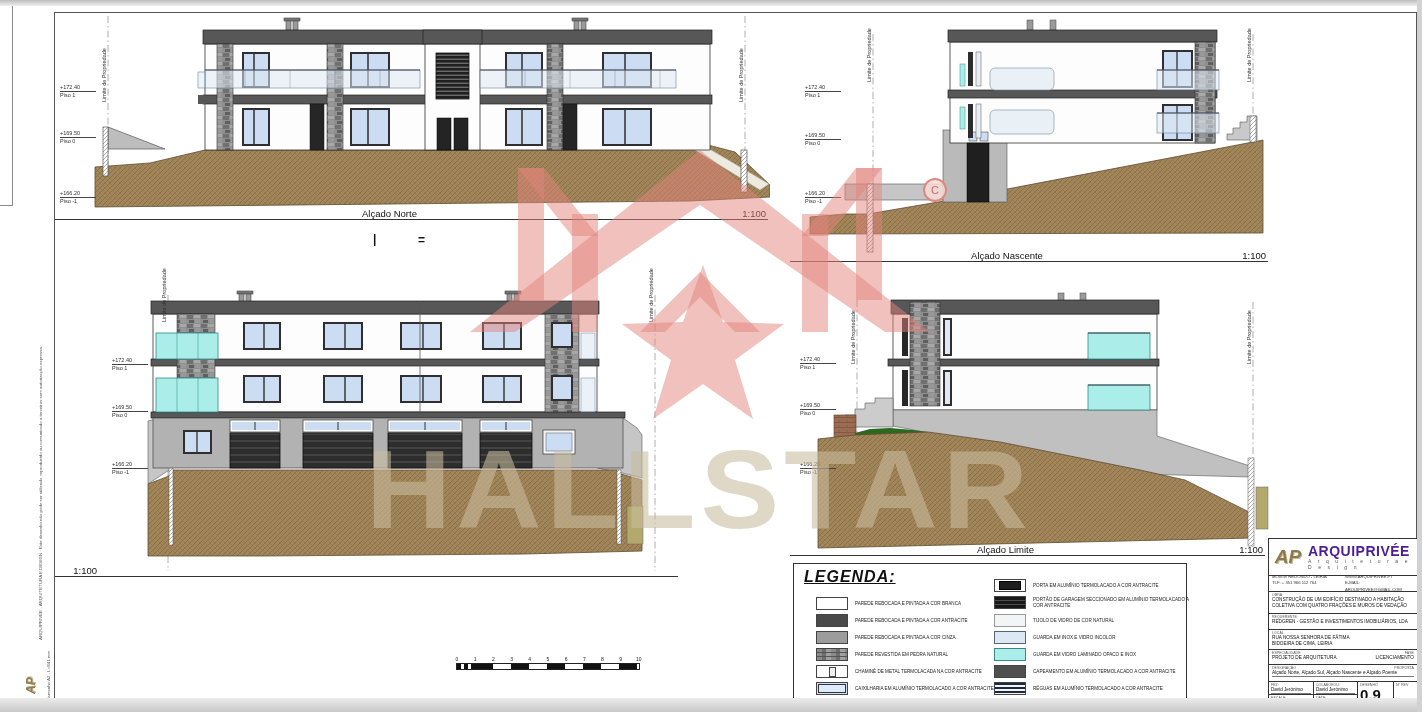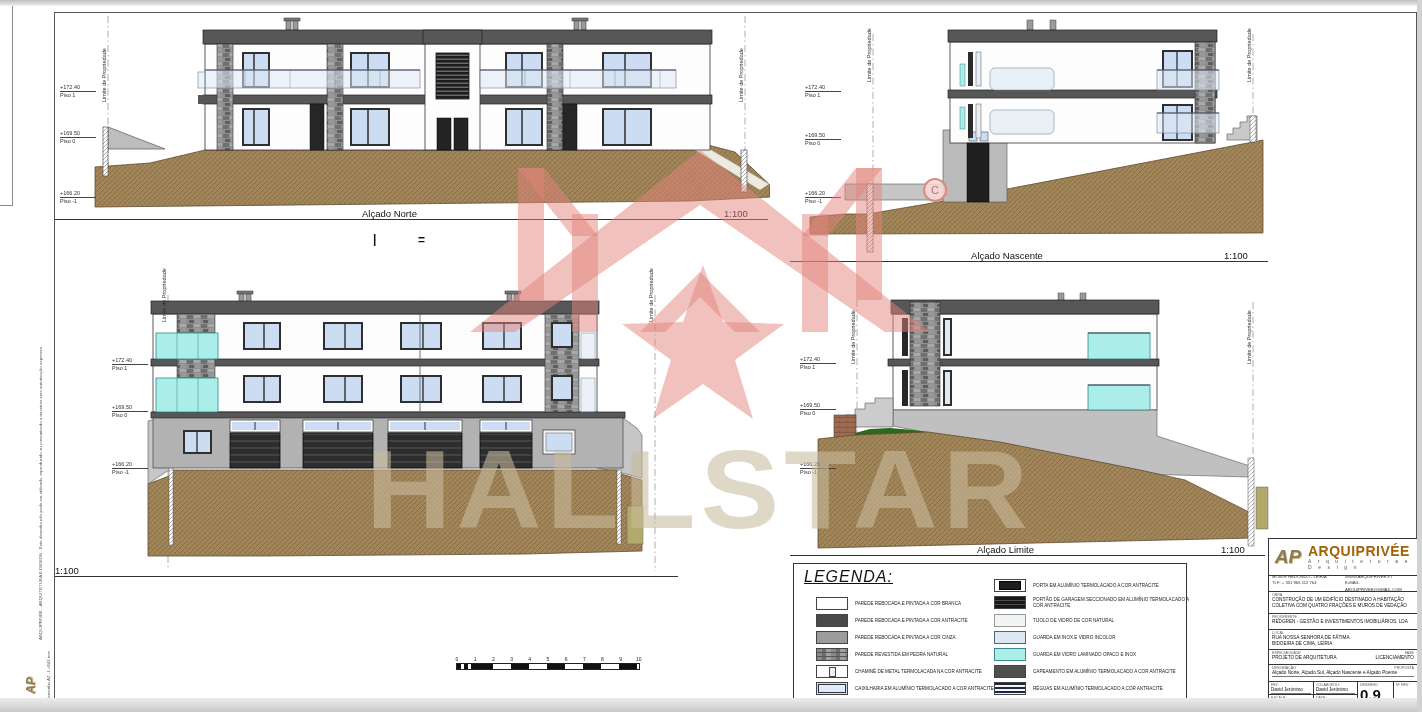--- a/index.html
+++ b/index.html
@@ -10,21 +10,21 @@
   .frame{position:absolute;left:54px;top:12px;width:1361px;height:693px;border:1px solid #555;z-index:2}
   .top-edge{position:absolute;left:0;top:0;width:1422px;height:6px;background:linear-gradient(#bdbdbd,#f0f0f0);z-index:30}
   .bottom-edge{position:absolute;left:0;top:698px;width:1422px;height:14px;background:linear-gradient(#ececec,#c9c9c9);z-index:30}
   .right-edge{position:absolute;left:1417px;top:0;width:5px;height:712px;background:#d2d2d2;z-index:30}
   .reg-v{position:absolute;left:12px;top:0;width:1px;height:206px;background:#8a8a8a;z-index:3}
   .reg-h{position:absolute;left:0;top:205px;width:12px;height:1px;background:#8a8a8a;z-index:3}
   
   .caprow{position:absolute;display:flex;align-items:flex-end;border-bottom:1px solid #333;
           height:15px;font-size:9.5px;color:#111;z-index:6}
   .cap-t{flex:1;text-align:center}
-  .cap-s{width:42px;padding-right:2px}
+  .cap-s{width:42px;text-align:right;padding-right:2px}
   
   .lvl{position:absolute;width:36px;font-size:5.5px;line-height:1.25;color:#333;z-index:6}
   .lvl-e{display:block;border-bottom:1px solid #444}
   .lvl-n{display:block}
   
   .plbl{position:absolute;font-size:5.5px;color:#333;transform:rotate(-90deg);transform-origin:0 0;
         white-space:nowrap;width:78px;z-index:6}
   
   .mk{position:absolute;font-size:12px;font-weight:bold;color:#111;z-index:6}
   
@@ -34,21 +34,21 @@
   .sbar-bar{height:5px;border:1px solid #222;display:flex}
   .sb-b{background:#111;height:100%}
   .sb-w{background:#fff;height:100%}
   
   .wmark{position:absolute;inset:0;z-index:10;pointer-events:none}
   .wm-text{position:absolute;left:366px;top:430px;font-size:118px;font-weight:bold;letter-spacing:5px;
            line-height:1;color:rgba(202,188,158,.58);transform:scaleY(.95);z-index:10;pointer-events:none}
   
   .legend{position:absolute;left:793px;top:563px;width:392px;height:137px;background:#fff;
           border:1px solid #333;z-index:20}
-  .leg-title{position:absolute;left:10px;top:4px;font-size:16px;font-weight:normal;font-style:italic;
+  .leg-title{position:absolute;left:10px;top:4px;font-size:16px;font-weight:bold;font-style:italic;
              text-decoration:underline;letter-spacing:1px;color:#111}
   .li{position:absolute;display:flex;align-items:center;gap:7px}
   .ll{font-size:4.6px;line-height:1.15;color:#222;width:158px}
   .sw{display:inline-block;width:30px;height:11px;border:1px solid #444;background:#fff;position:relative;flex:none}
   .sw i{position:absolute}
   .sw-antracite{background:#4a4a4a}
   .sw-cinza{background:#9c9c9c}
   .sw-pedra{background:repeating-linear-gradient(0deg,transparent 0 3px,#555 3px 4px),
             repeating-linear-gradient(90deg,#8a8a8a 0 5px,#6d6d6d 5px 9px,#a0a0a0 9px 14px)}
   .sw-chamine i{left:12px;top:1px;width:5px;height:8px;border:1px solid #444;background:#eee}
@@ -62,21 +62,21 @@
   .sw-gvidro{background:#abeee9;border-color:#3a8a8a}
   .sw-cape{background:#4f4f4f}
   .sw-reguas{background:repeating-linear-gradient(180deg,#1c2742 0 2px,#f5f5f5 2px 4px)}
   
   .tblock{position:absolute;left:1268px;top:538px;width:148px;height:167px;background:#fff;
           border:1px solid #333;z-index:25;font-size:5px}
   .tbrow{position:relative;border-top:1px solid #333;padding:1px 3px;box-sizing:border-box}
   .tb-logo{display:flex;align-items:center;gap:4px;height:36px;border-top:none;padding:2px 3px}
   .ap-logo{font-size:19px;font-weight:bold;font-style:italic;color:#8f7a50;
            text-shadow:1px 1px 0 #cbbb90;flex:none;width:32px;text-align:center}
-  .firm{font-size:14px;font-weight:bold;letter-spacing:.5px;color:#a16207;line-height:1.05}
+  .firm{font-size:14px;font-weight:bold;letter-spacing:.5px;color:#4c1d95;line-height:1.05}
   .firm-sub{font-size:5px;letter-spacing:2.6px;color:#555}
   .tb-contact{height:16px;display:grid;grid-template-columns:1fr 1fr;font-size:4.2px;color:#333;
               column-gap:4px;align-content:center;line-height:1.5}
   .tb-lab{display:block;font-size:3.6px;color:#555;text-transform:uppercase}
   .tb-val{display:block;font-size:4.7px;color:#111;line-height:1.25}
   .h22{height:22px}.h16{height:16px}.h20{height:20px}.h15{height:15px}.h17{height:17px}
   .tb-split{display:flex;justify-content:space-between}
   .tb-foot{height:25px;padding:0;border-top:1px solid #333}
   .fcell{position:absolute;box-sizing:border-box;padding:1px 2px}
   .f-lab{font-size:3.6px;color:#555;display:block}

